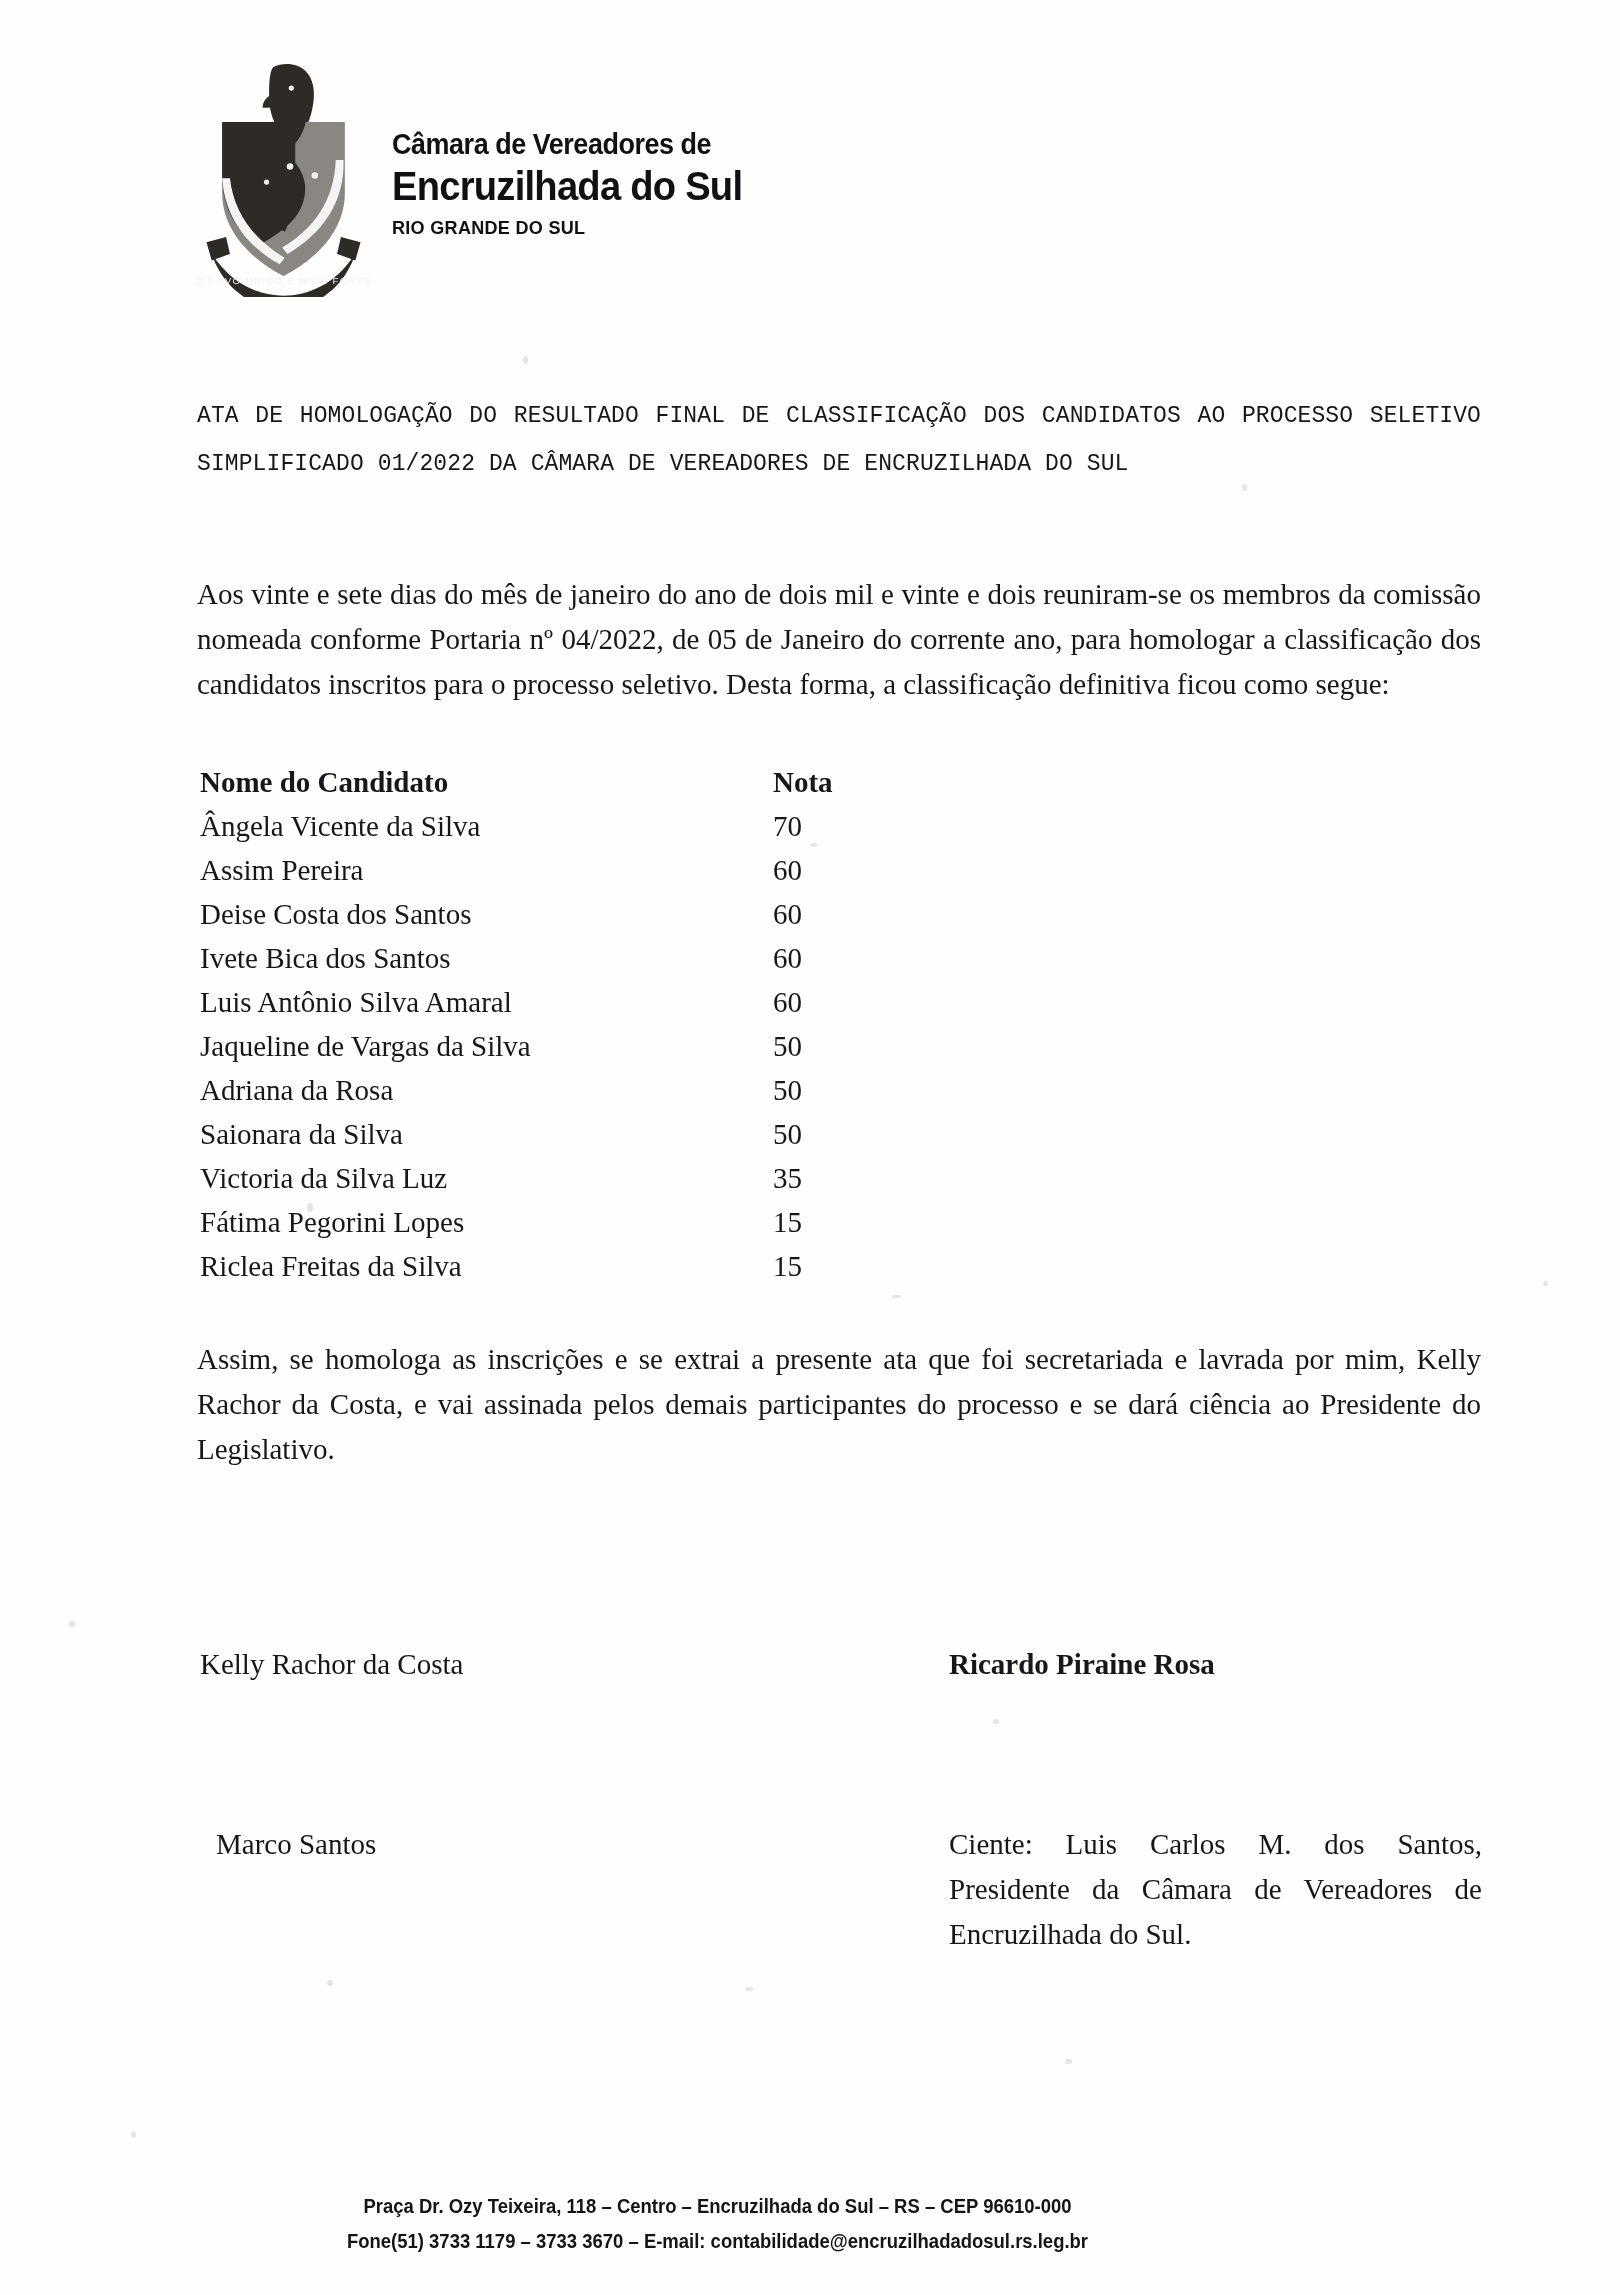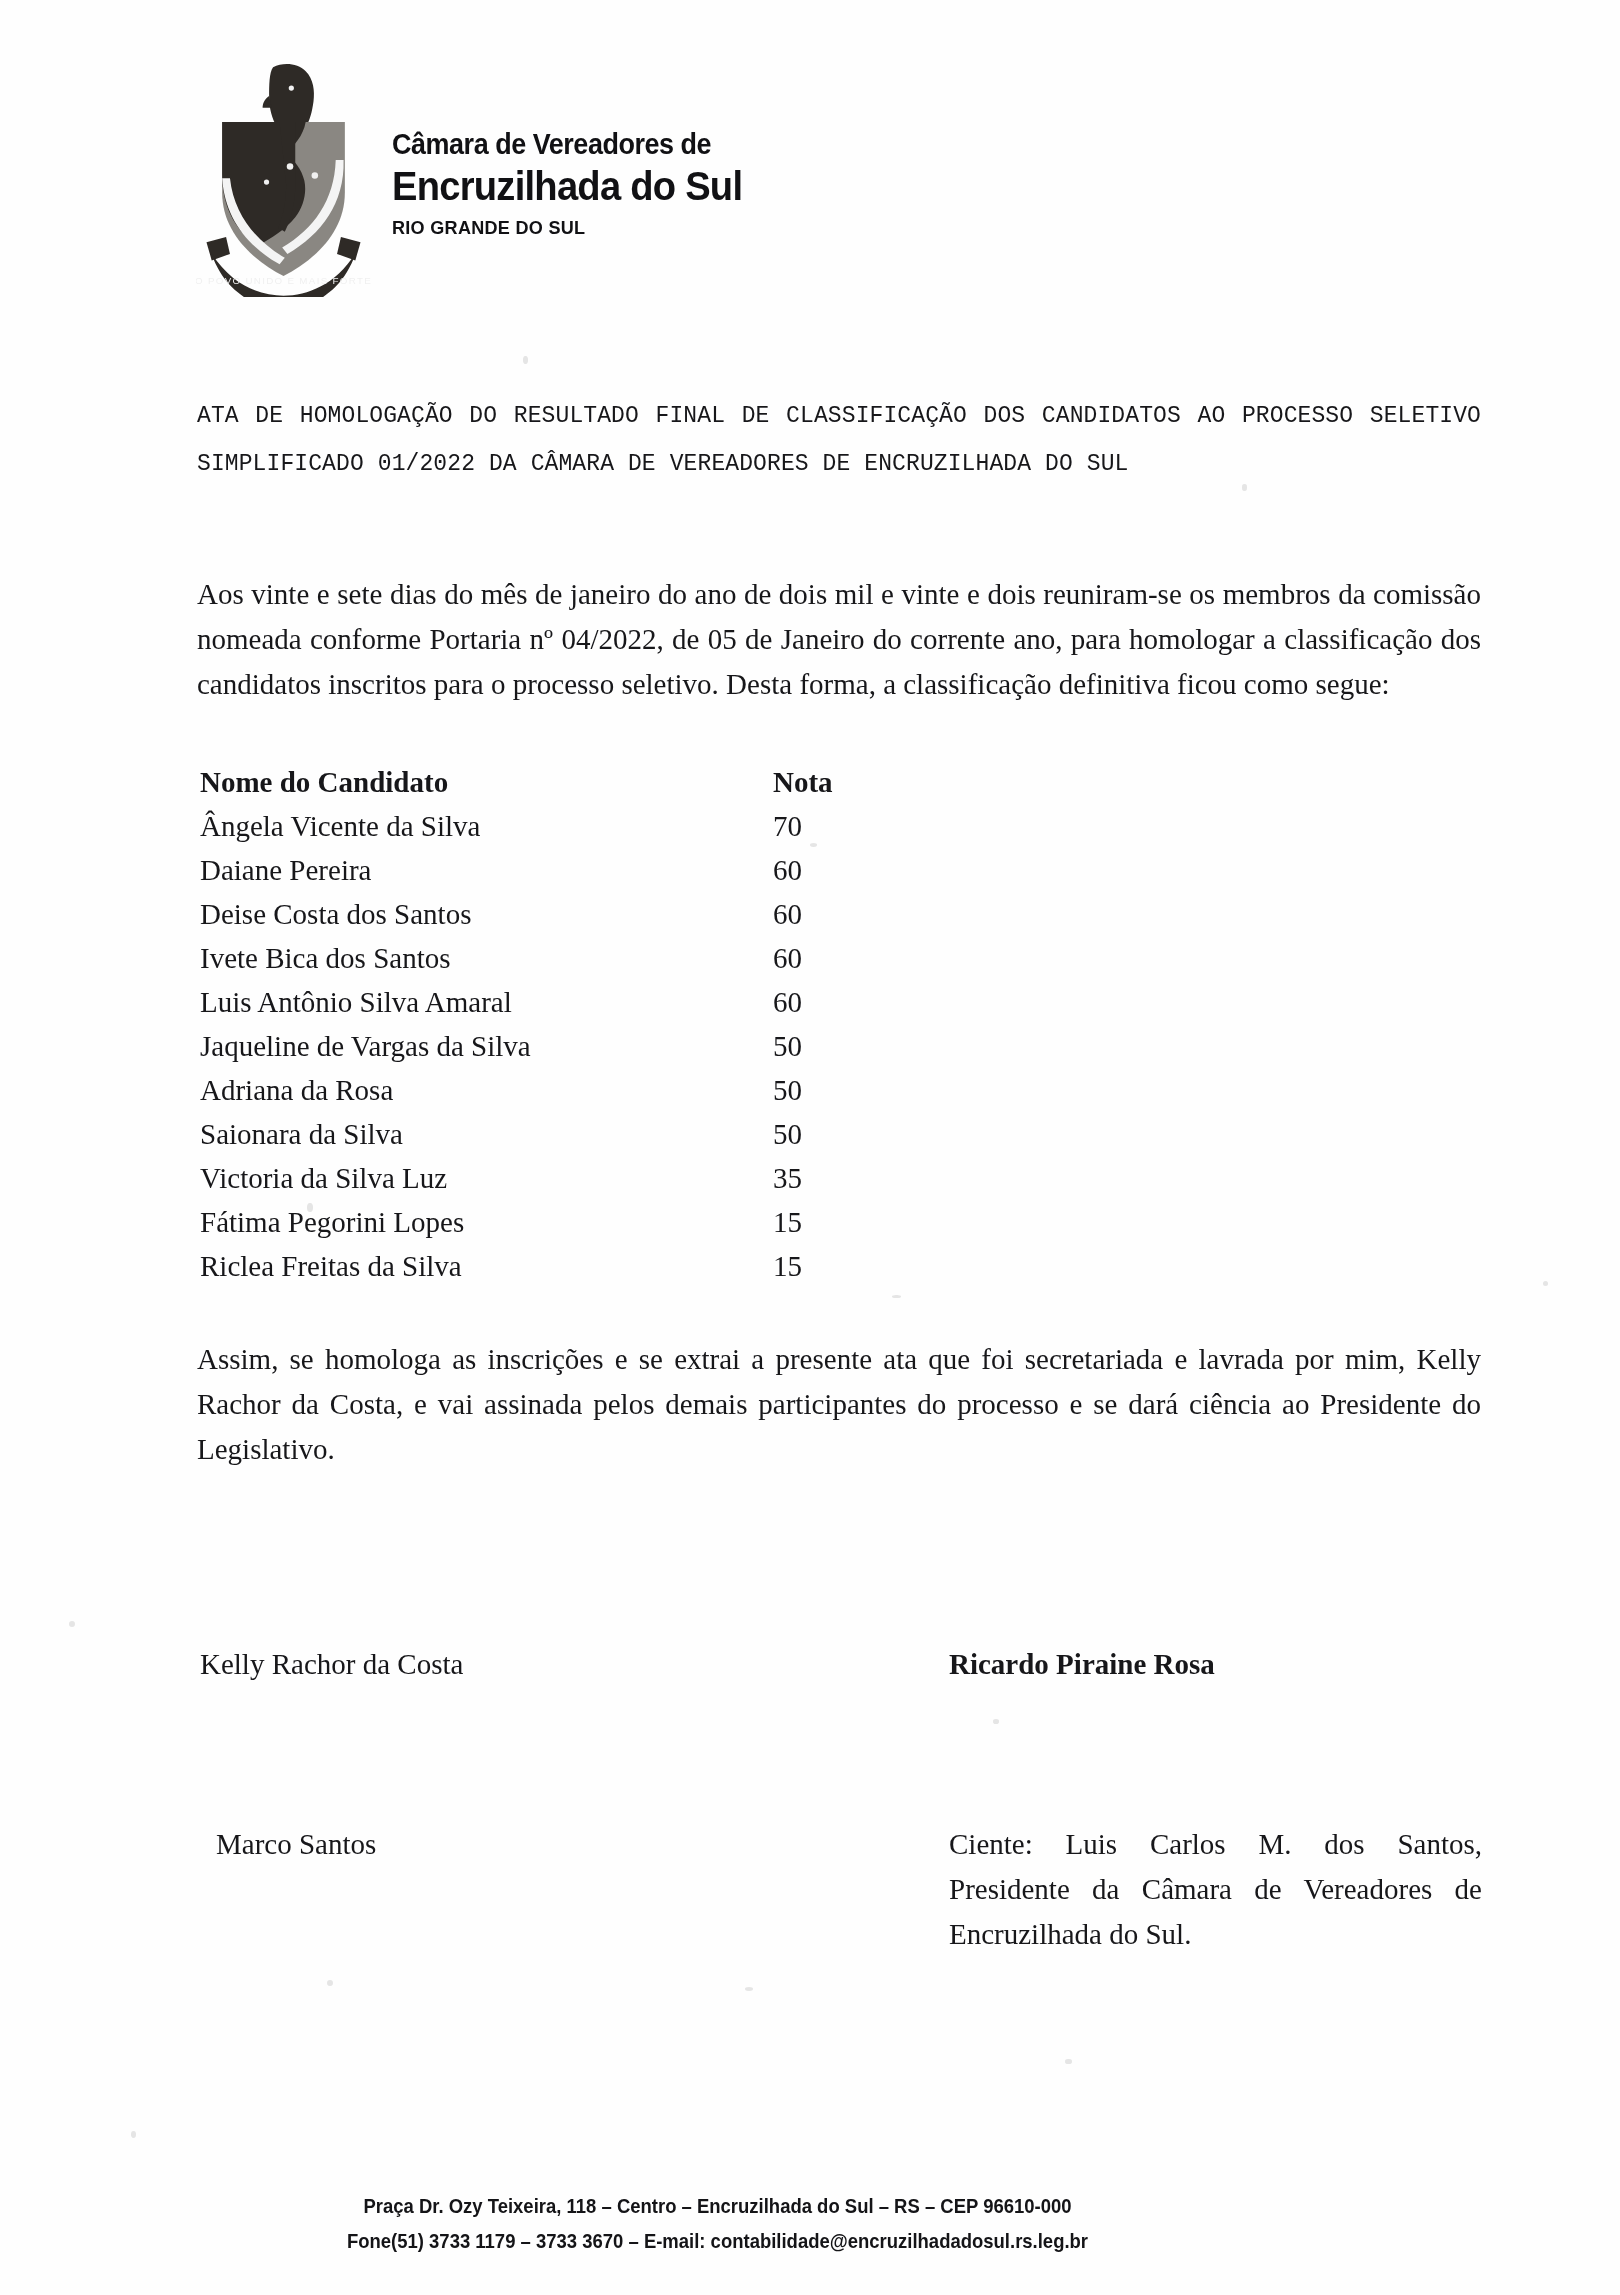--- a/index.html
+++ b/index.html
@@ -222,21 +222,21 @@
     <div class="res-row res-head">
       <div class="res-name">Nome do Candidato</div>
       <div class="res-score">Nota</div>
     </div>
 
     <div class="res-row">
       <div class="res-name">Ângela Vicente da Silva</div>
       <div class="res-score">70</div>
     </div>
     <div class="res-row">
-      <div class="res-name">Daiane Pereira</div>
+      <div class="res-name">Assim Pereira</div>
       <div class="res-score">60</div>
     </div>
     <div class="res-row">
       <div class="res-name">Deise Costa dos Santos</div>
       <div class="res-score">60</div>
     </div>
     <div class="res-row">
       <div class="res-name">Ivete Bica dos Santos</div>
       <div class="res-score">60</div>
     </div>

